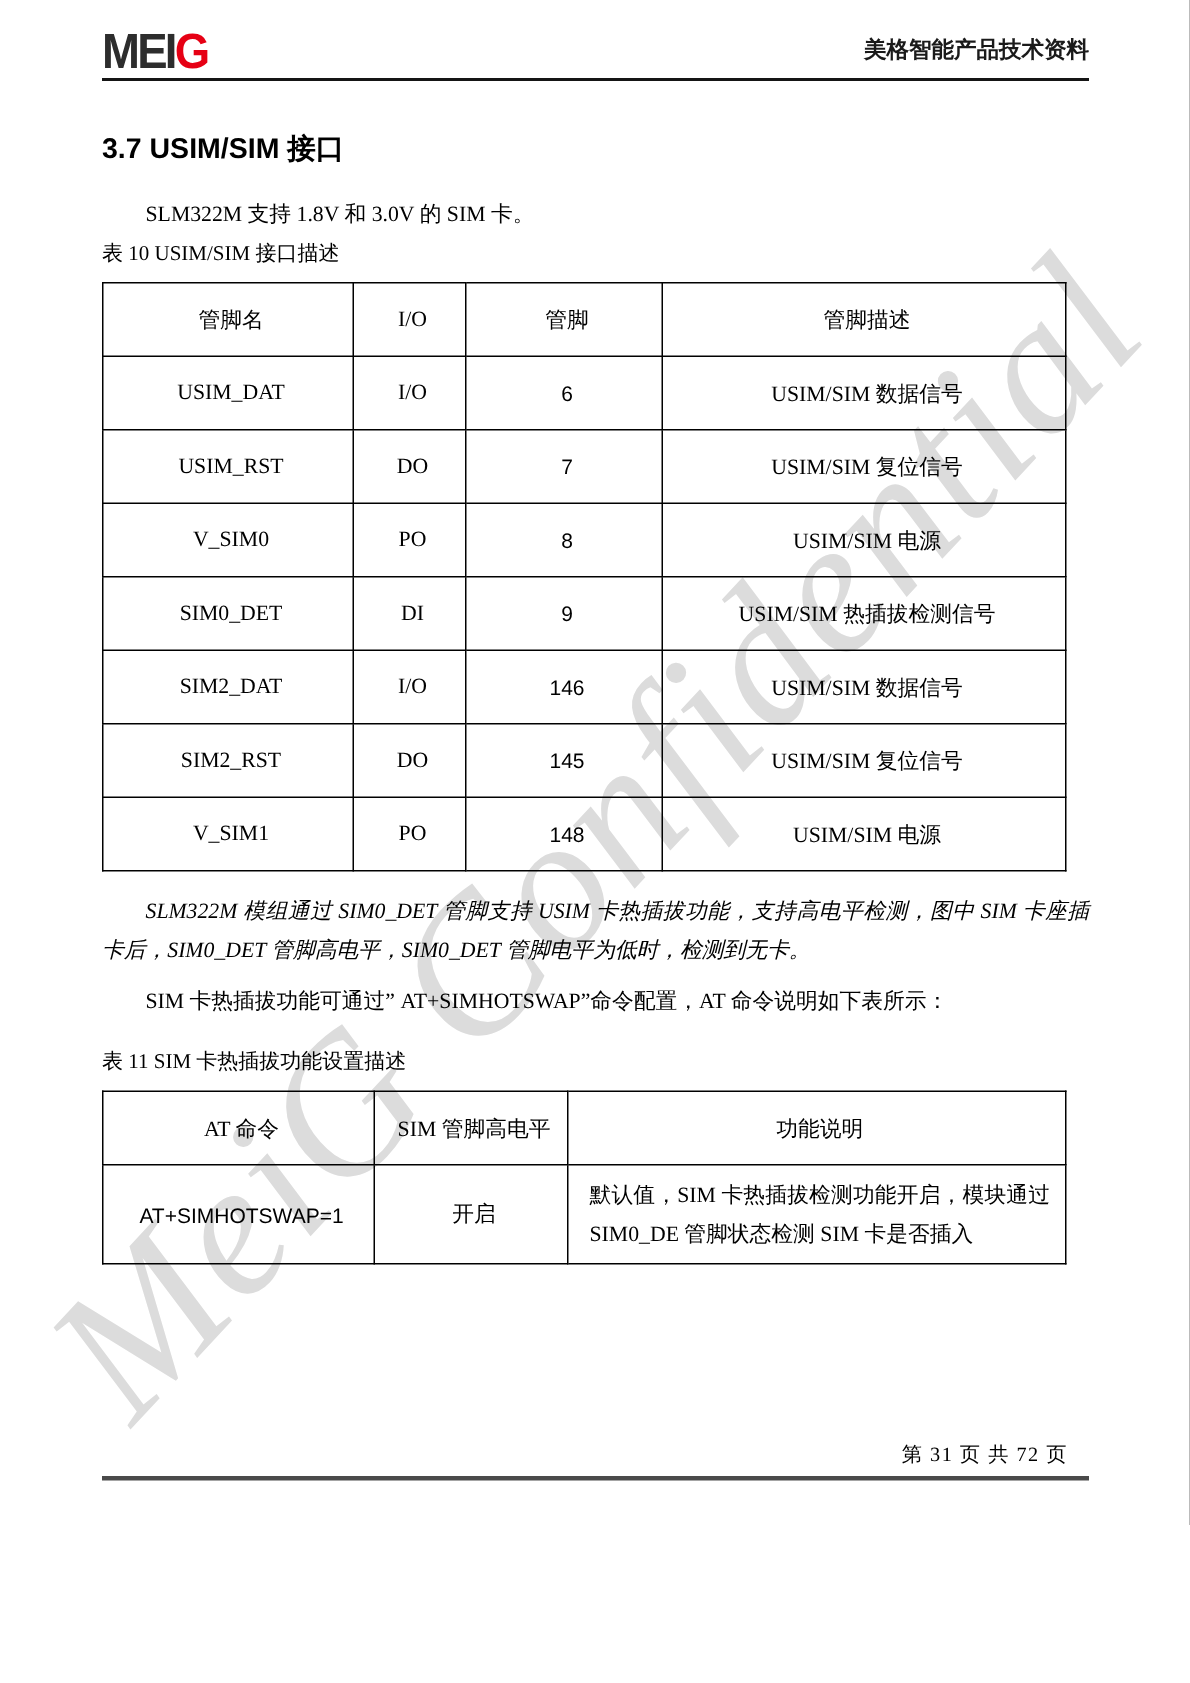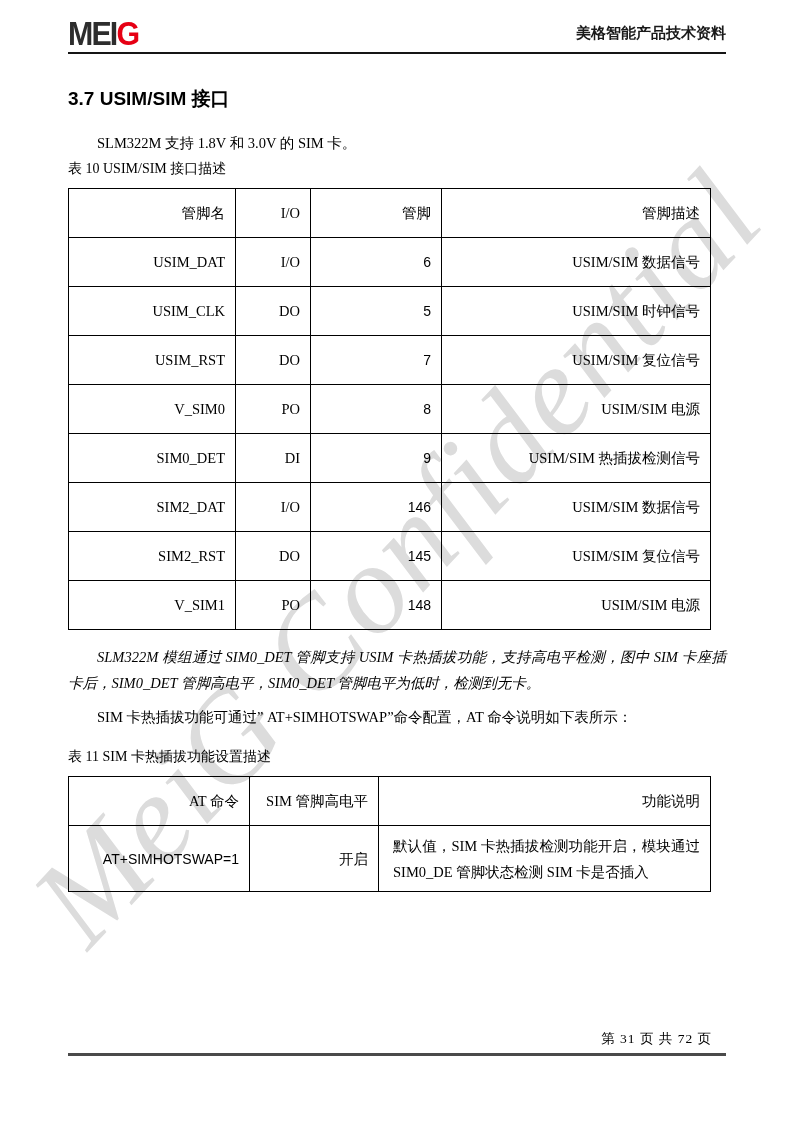--- a/index.html
+++ b/index.html
@@ -71,41 +71,41 @@
     margin-top:4px;
     font-size:14px;
   }
   table {
     border-collapse:collapse;
     margin-top:10px;
     table-layout:fixed;
   }
   th, td {
     border:1px solid #000;
-    text-align:right;
+    text-align:center;
     vertical-align:middle;
     font-weight:normal;
     font-size:14.5px;
     padding:0 10px 0 14px;
   }
   .t10 { width:642px; }
   .t10 th, .t10 td { height:49px; }
   .t11 { width:642px; }
   .t11 th { height:49px; }
   .t11 td.tall { height:66px; padding-top:6px; padding-bottom:6px; line-height:26px; }
   td.sans, th.sans { font-family:"Liberation Sans","DejaVu Sans",sans-serif; font-size:14px; }
   td.justify { text-align:justify; }
   .para-hotswap { margin-top:14px; text-align:justify;font-style:italic; }
   .para-at { margin-top:8px; }
   .caption2 { margin-top:18px; }
   
   .footer {
     position:absolute;
     left:68px; width:658px;
-    top:1030px;
+    top:961px;
     z-index:1;
   }
   .page-num {
     text-align:right;
     font-size:13.5px;
     padding-right:14px;
     letter-spacing:1px;
   }
   .footer-rule {
     margin-top:5px;
@@ -148,26 +148,20 @@
         </tr>
       </thead>
       <tbody>
         <tr>
           <td>USIM_DAT</td>
           <td>I/O</td>
           <td class="sans">6</td>
           <td>USIM/SIM 数据信号</td>
         </tr>
         <tr>
-          <td>USIM_CLK</td>
-          <td>DO</td>
-          <td class="sans">5</td>
-          <td>USIM/SIM 时钟信号</td>
-        </tr>
-        <tr>
           <td>USIM_RST</td>
           <td>DO</td>
           <td class="sans">7</td>
           <td>USIM/SIM 复位信号</td>
         </tr>
         <tr>
           <td>V_SIM0</td>
           <td>PO</td>
           <td class="sans">8</td>
           <td>USIM/SIM 电源</td>

